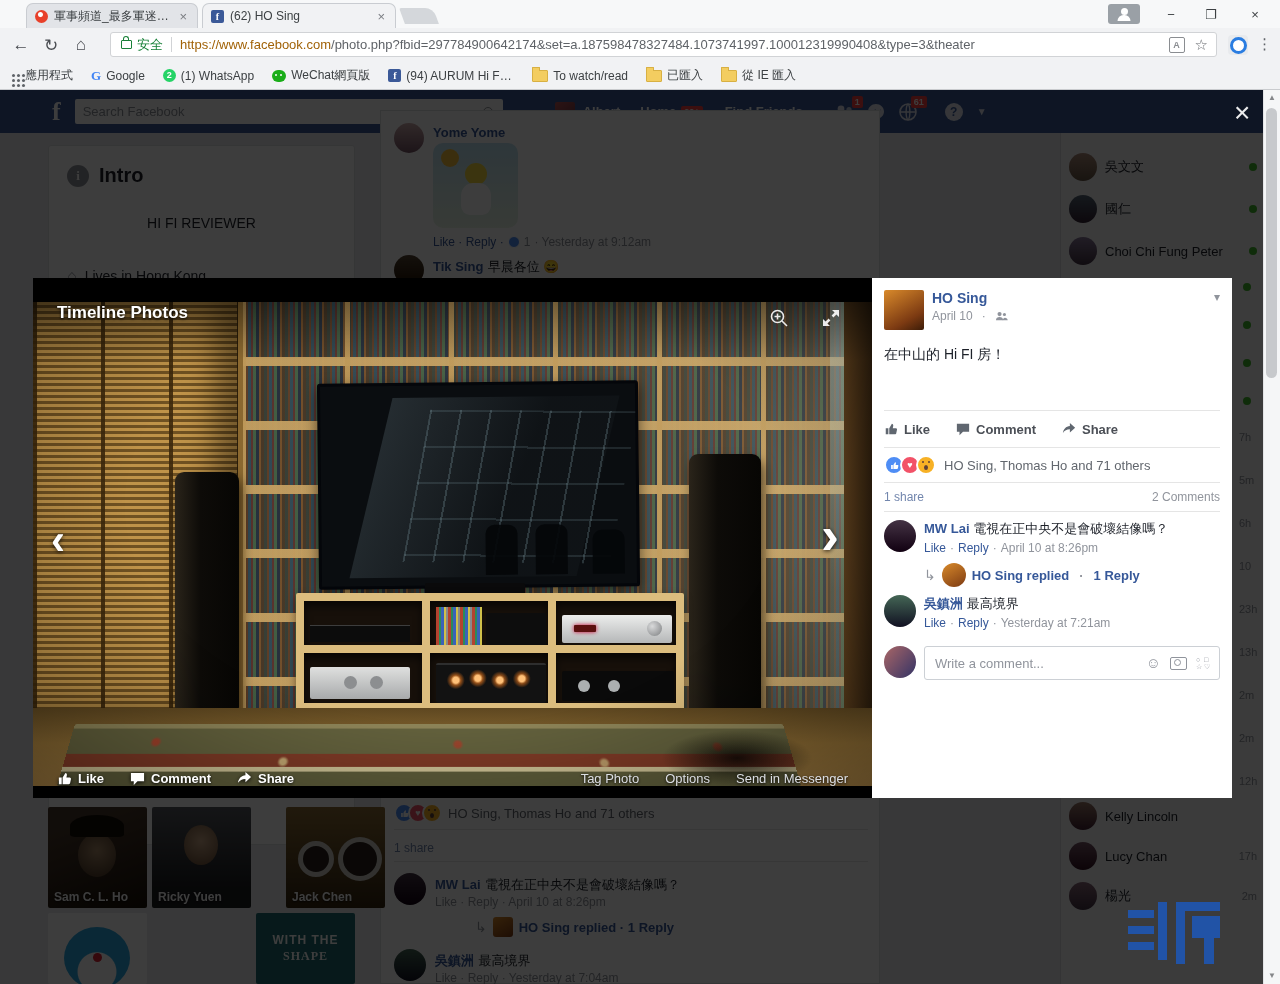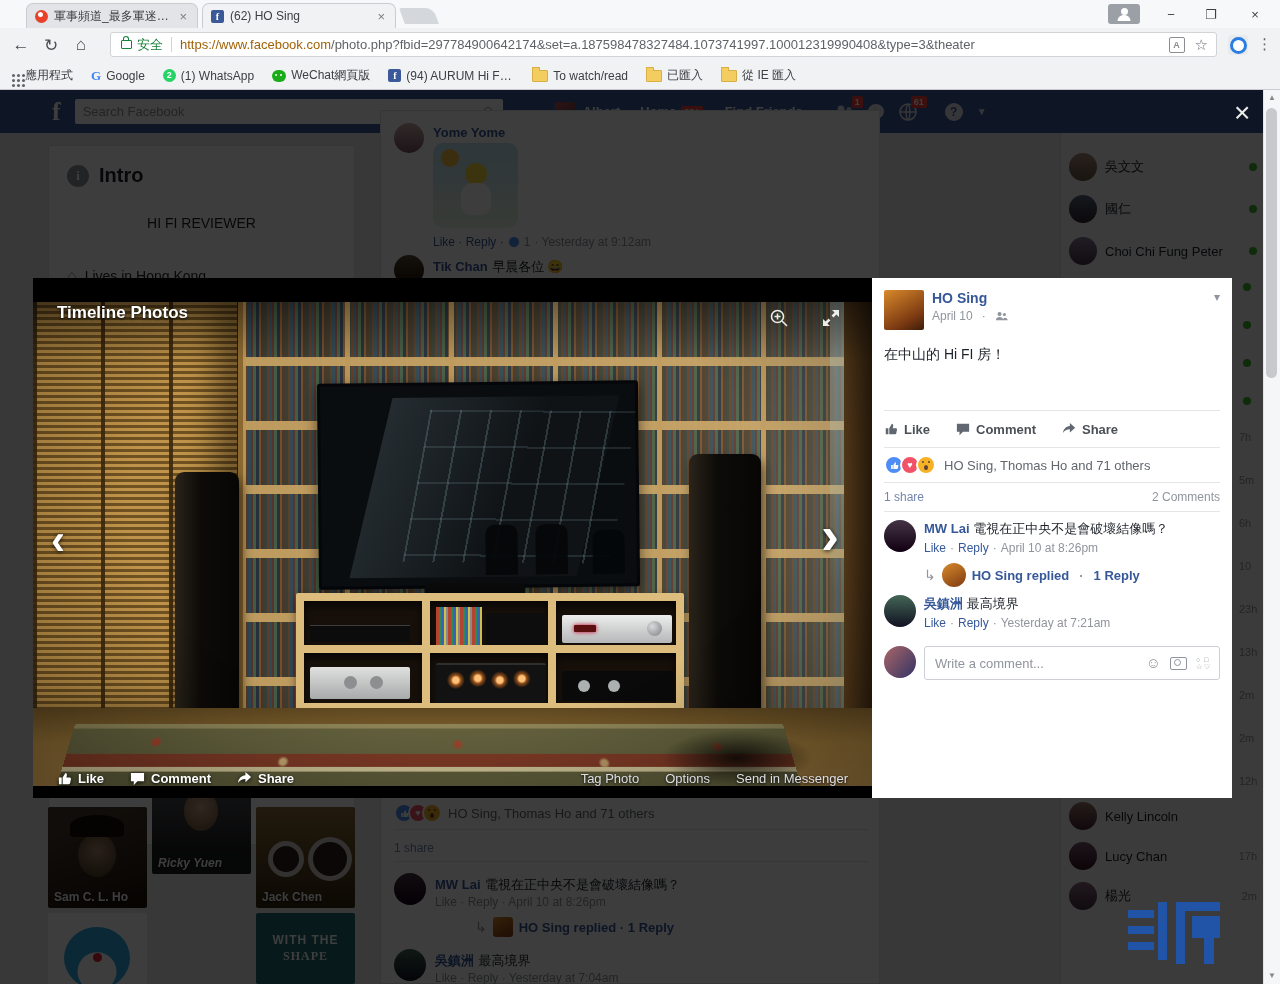--- a/index.html
+++ b/index.html
@@ -134,21 +134,21 @@
   .ftile{position:absolute;width:99px;height:101px;border-radius:2px;overflow:hidden;}
   .ftile span{position:absolute;left:6px;bottom:4px;color:#fff;font-size:12px;font-weight:bold;
     text-shadow:0 1px 2px rgba(0,0,0,.8);}
   .t-sam{background:linear-gradient(160deg,#4a382a 20%,#191007);}
   .t-sam::before{content:"";position:absolute;left:30px;top:26px;width:38px;height:44px;border-radius:50%;
     background:radial-gradient(circle at 50% 40%,#a98967,#5c4530 75%);}
   .t-sam::after{content:"";position:absolute;left:22px;top:8px;width:54px;height:22px;border-radius:50% 50% 10% 10%;background:#120d08;}
   .t-ricky{background:linear-gradient(180deg,#55585e,#1c1d20 80%);}
   .t-ricky::before{content:"";position:absolute;left:32px;top:18px;width:34px;height:40px;border-radius:50%;
     background:radial-gradient(circle at 50% 40%,#c9a584,#7a5c42 80%);}
-  .t-jack{background:linear-gradient(180deg,#8a6a34,#35250f);}
+  .t-jack{background:linear-gradient(180deg,#8a6a34,#35250f);margin-left:30px;}
   .t-jack::before{content:"";position:absolute;left:12px;top:34px;width:26px;height:26px;border-radius:50%;
     border:5px solid #cfcdc6;background:#2a2119;box-shadow:44px 0 0 -1px #2a2119,44px 0 0 4px #cfcdc6;}
   .t-dora{background:#fff;}
   .t-dora::before{content:"";position:absolute;left:16px;top:14px;width:66px;height:62px;border-radius:50%;
     background:radial-gradient(circle at 50% 72%,#fff 34%,#2aa7e0 36%);}
   .t-dora::after{content:"";position:absolute;left:45px;top:40px;width:9px;height:9px;border-radius:50%;background:#d23;}
   .t-sig{background:#f4f4f2;display:flex;align-items:center;justify-content:center;}
   .sigoval{width:76px;height:44px;border:5px solid #111;border-radius:50%;display:flex;align-items:center;
     justify-content:center;font:bold 26px "Liberation Serif",serif;color:#111;letter-spacing:-2px;}
   .t-shape{background:#1d6a70;display:flex;flex-direction:column;align-items:center;justify-content:center;gap:2px;}
@@ -430,21 +430,21 @@
       <div class="fmeta abs" style="left:52px;top:124px;display:flex;align-items:center;gap:4px;">
         <b>Like · Reply ·</b>
         <span class="rxc rx-like" style="width:10px;height:10px;border-width:1px;"></span>
         <span>1</span>
         <span>· Yesterday at 9:12am</span>
       </div>
       <div class="abs" style="left:13px;top:144px;width:30px;height:30px;">
           <span class="avatar sav" style="display:block;width:30px;height:30px;background:linear-gradient(#543,#210);"></span>
         </div>
       <div class="abs" style="left:52px;top:146px;">
-        <span class="fname">Tik Chan</span>
+        <span class="fname">Tik Sing</span>
         <span class="ftext">早晨各位 😄</span>
       </div>
       <div class="fmeta abs" style="left:52px;top:166px;display:flex;align-items:center;gap:4px;">
         <b>Like · Reply ·</b>
         <span class="rxc rx-like" style="width:10px;height:10px;border-width:1px;"></span>
         <span>1</span>
         <span>· Yesterday at 9:19am</span>
       </div>
 
       <div class="abs" style="left:13px;top:692px;display:flex;align-items:center;">
@@ -482,21 +482,21 @@
       <div class="abs" style="left:54px;top:840px;">
         <span class="fname">吳鎮洲</span>
         <span class="ftext">最高境界</span>
       </div>
       <span class="fmeta abs" style="left:54px;top:860px;">Like · Reply · Yesterday at 7:04am</span>
     </div>
 
     <div class="ftile t-sam" style="left:48px;top:717px;">
         <span>Sam C. L. Ho</span>
       </div>
-    <div class="ftile t-ricky" style="left:152px;top:683px;font-style:italic;">
+    <div class="ftile t-ricky" style="left:152px;top:717px;">
         <span>Ricky Yuen</span>
       </div>
     <div class="ftile t-jack" style="left:256px;top:717px;">
         <span>Jack Chen</span>
       </div>
     <div class="ftile t-dora" style="left:48px;top:823px;height:71px;"></div>
     <div class="ftile t-shape" style="left:256px;top:823px;height:71px;">
       <span class="shp1" style="position:static;text-shadow:none;">WITH THE</span>
       <span class="shp2" style="position:static;text-shadow:none;">SHAPE</span>
     </div>

